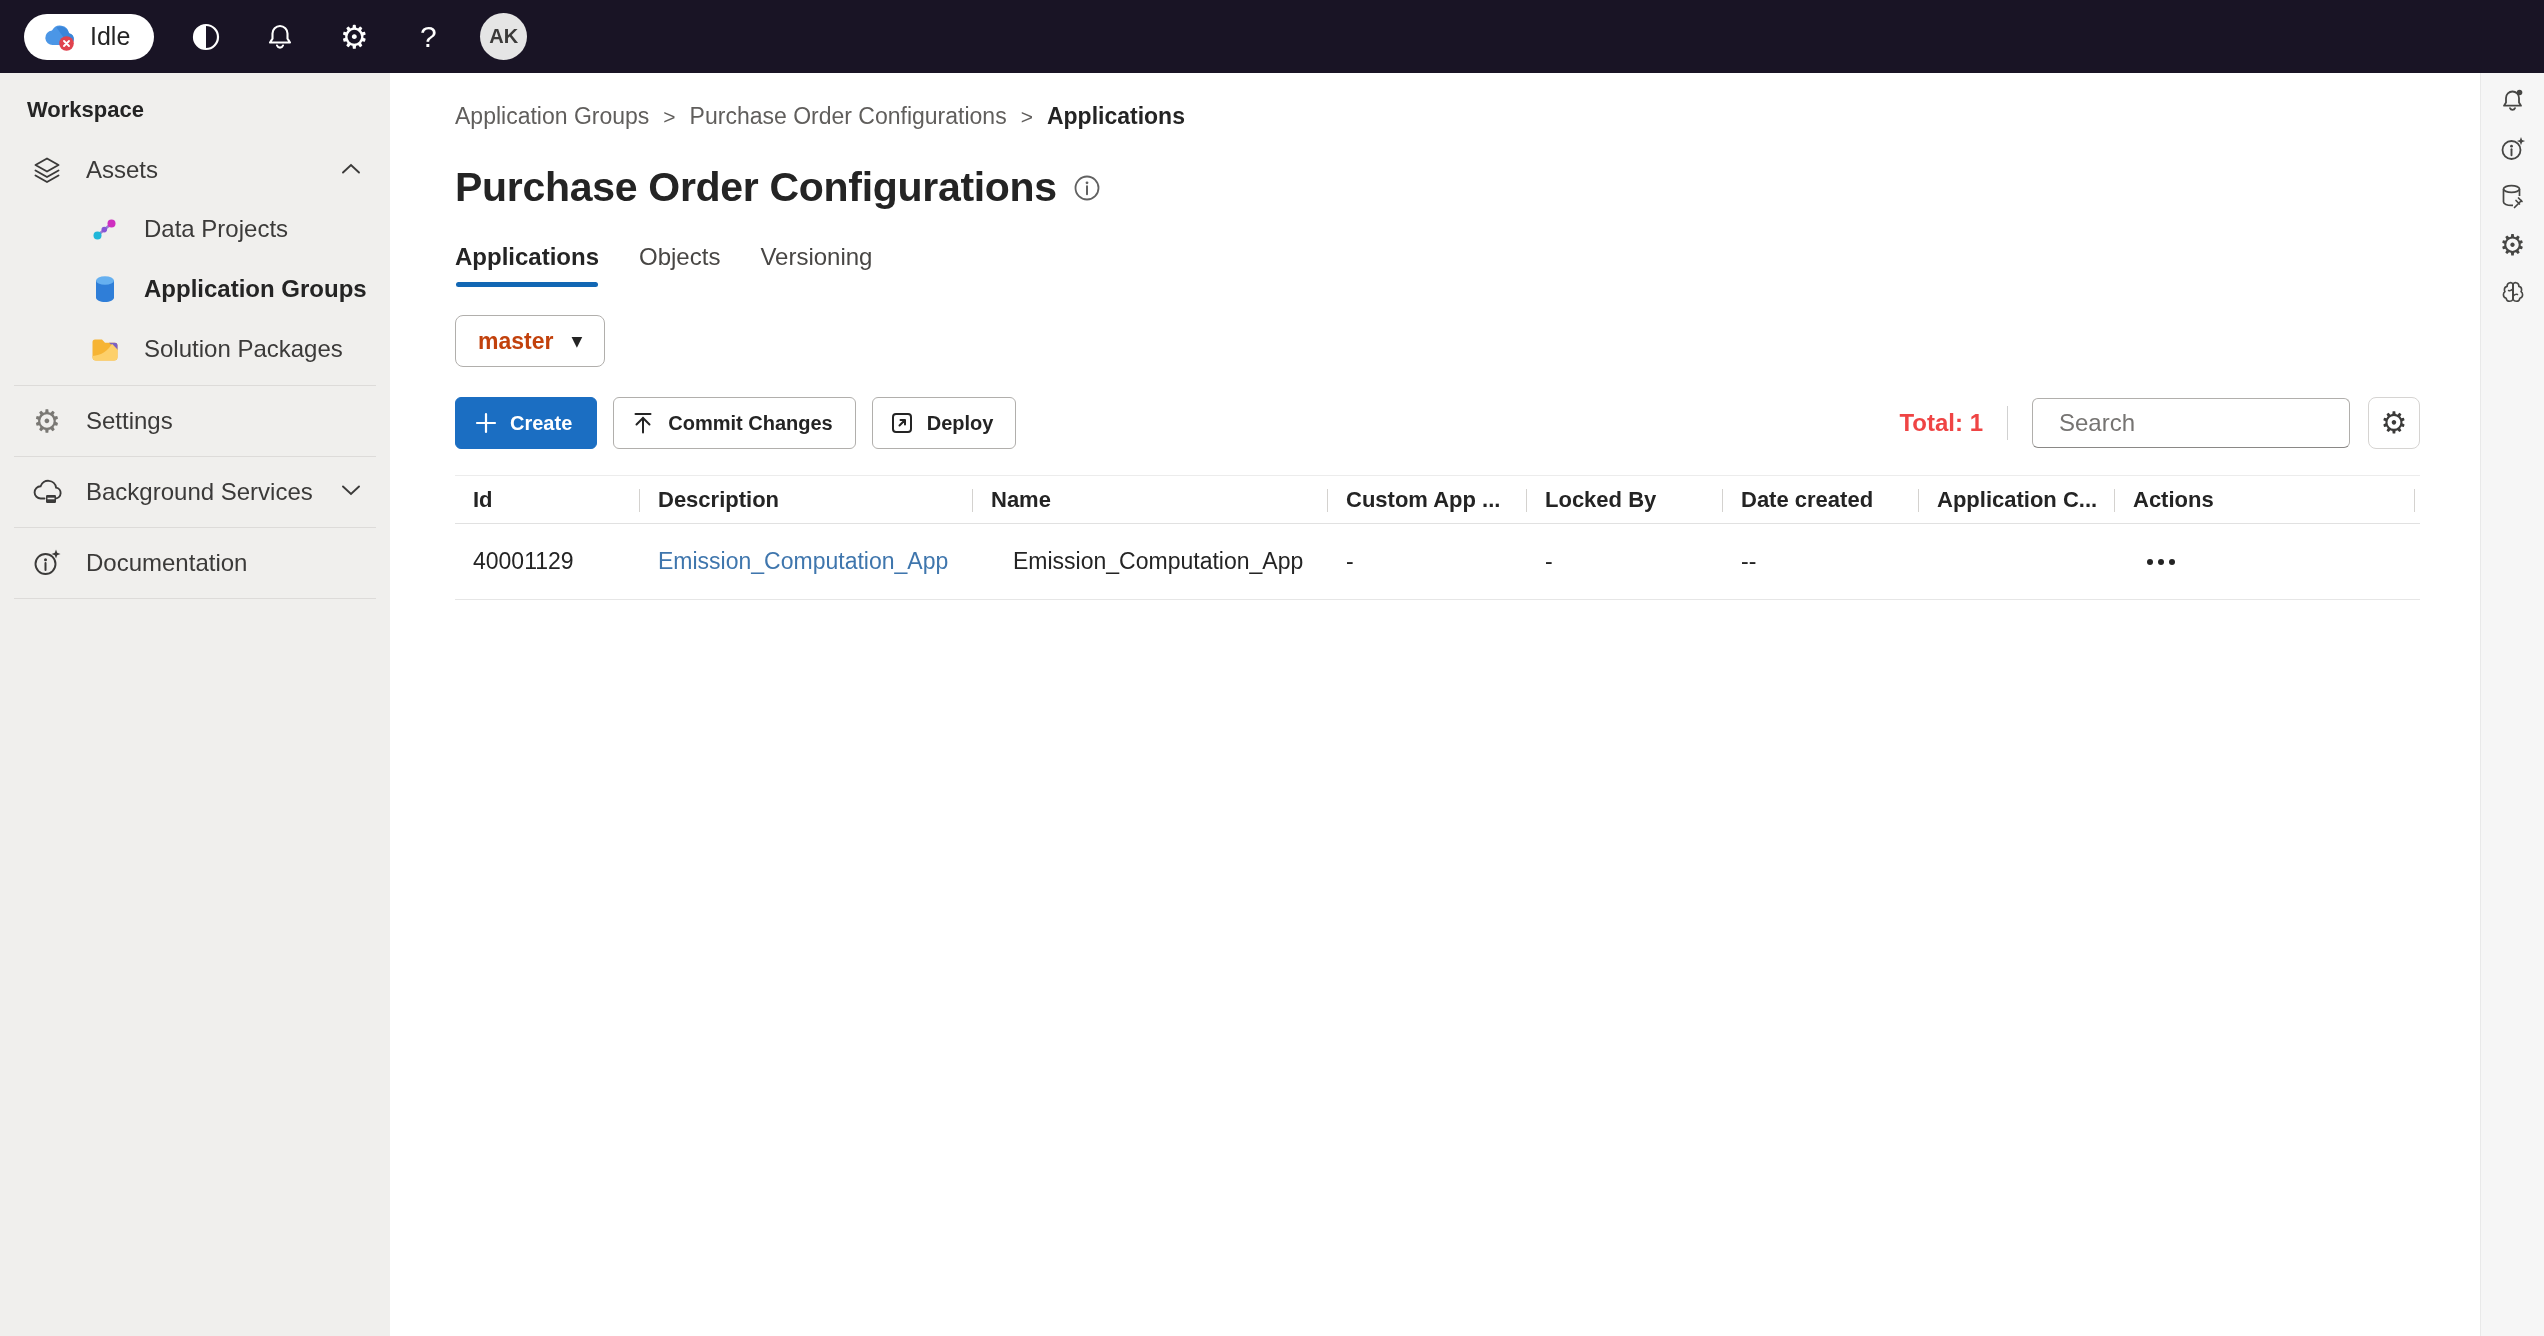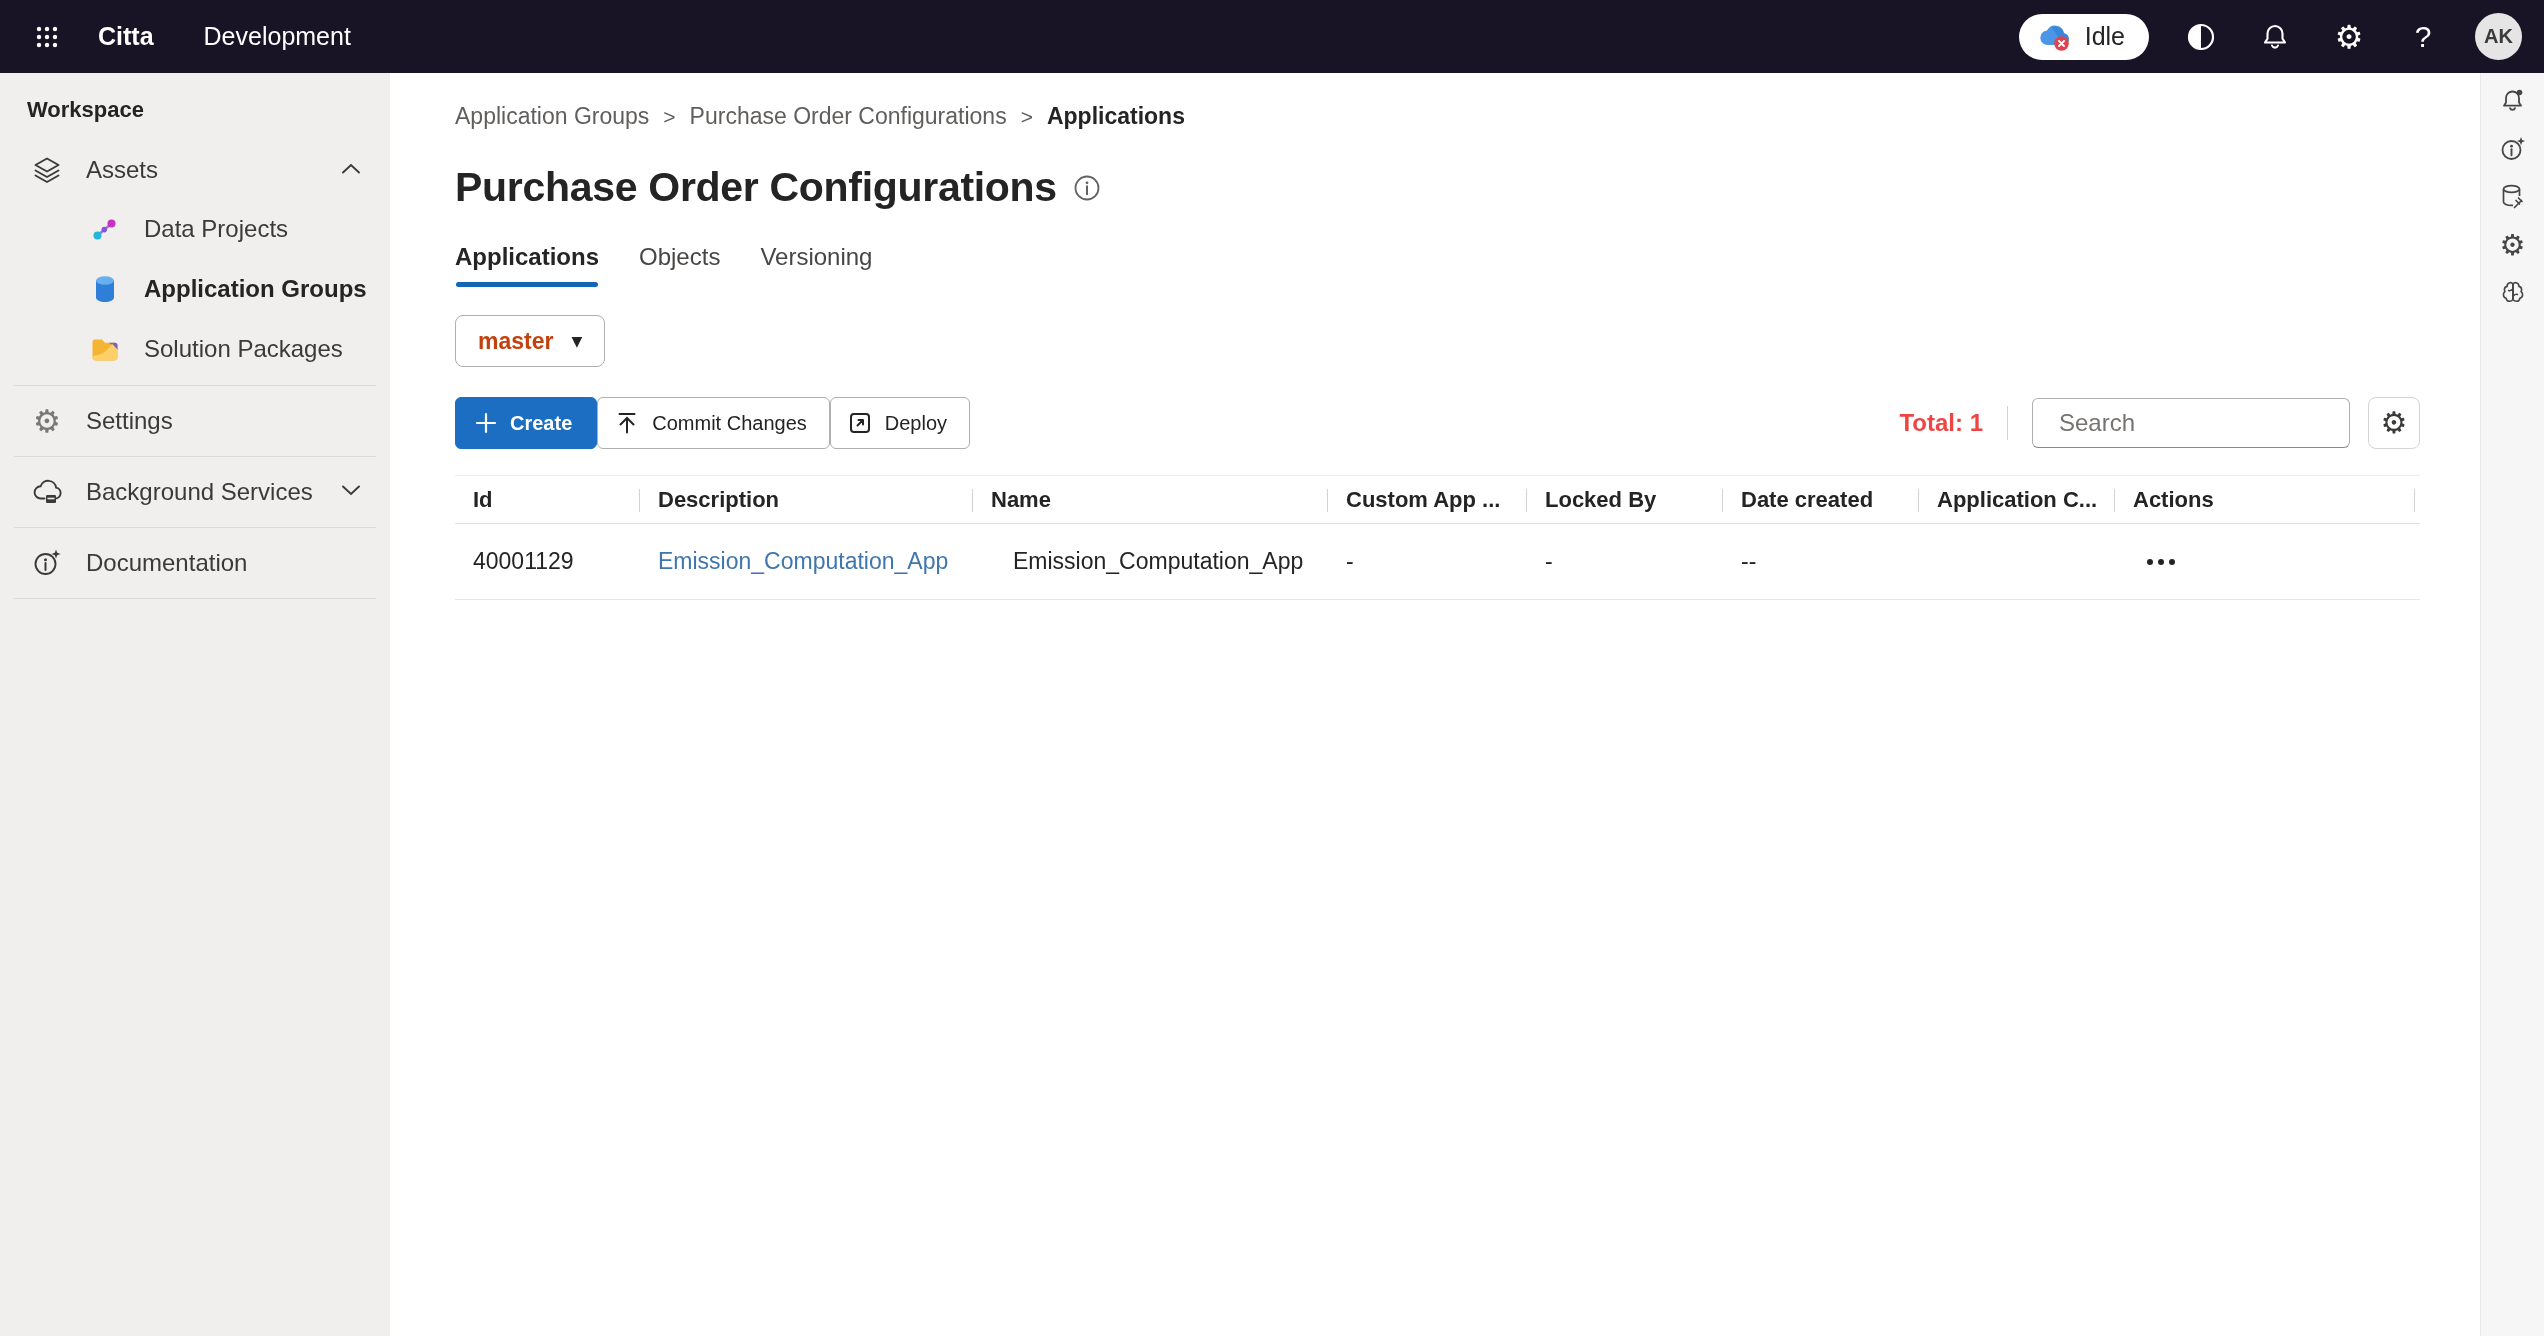--- a/index.html
+++ b/index.html
@@ -60,21 +60,21 @@
   .tab.active::after { content:""; position:absolute; left:1px; right:1px; bottom:0; height:5px; border-radius:3px; background:#1267b4; }
 
   .branch-btn { margin-top:28px; display:inline-flex; align-items:center; height:52px; padding:0 22px;
                 background:#ffffff; border:1px solid #b1afac; border-radius:8px; cursor:pointer; }
   .branch-btn .val { font-size:23px; font-weight:600; color:#c2410c; }
   .branch-btn .caret { font-size:14px; color:#242424; margin-left:18px; font-family:"DejaVu Sans",sans-serif; }
 
   .toolbar { display:flex; align-items:center; margin-top:30px; }
   .btn { display:inline-flex; align-items:center; gap:12px; height:52px; border-radius:6px; font-size:20px; cursor:pointer; }
   .btn-primary { background:#1b6ec2; border:1px solid #1b6ec2; color:#ffffff; font-weight:600; padding:0 24px 0 18px; }
-  .btn-outline { background:#ffffff; border:1px solid #b1afac; color:#242424; font-weight:400; padding:0 22px 0 16px; }
+  .btn-outline { background:#ffffff; border:1px solid #b1afac; color:#242424; font-weight:700; padding:0 22px 0 16px; margin-left:16px; }
   .spacer { flex:1; }
   .total { font-size:24px; font-weight:700; color:#ef4444; }
   .v-div { width:1px; height:34px; background:#d1d1d1; margin:0 24px; }
   .search-box { width:318px; height:50px; border:1px solid #b1afac; border-bottom-color:#8a8886; border-radius:6px;
                 display:flex; align-items:center; padding:0 14px; gap:12px; background:#fff; }
   .search-box input { border:none; outline:none; flex:1; font-size:24px; color:#242424; font-family:inherit; background:transparent; }
   .search-box input::placeholder { color:#767472; }
   .gear-btn { width:52px; height:52px; margin-left:18px; background:#fff; border:1px solid #d6d4d2; border-radius:8px;
               display:flex; align-items:center; justify-content:center; cursor:pointer; }
   .glyph-gear-table { color:#3b3a39; font-size:30px; line-height:1; font-family:"DejaVu Sans",sans-serif; }
@@ -91,39 +91,20 @@
   .c4{width:196px;} .c5{width:196px;} .c6{width:196px;} .c7{width:300px;}
   .more-btn { background:transparent; border:none; display:flex; gap:5px; align-items:center; margin-left:24px; cursor:pointer; padding:10px 8px; }
   .more-btn .dot { width:6px; height:6px; border-radius:50%; background:#242424; }
 </style>
 </head>
 <body>
 
 <div class="app">
 
   <header class="topbar">
-    <div class="tb-left">
-      <button class="waffle-btn">
-        <svg width="24" height="24" viewBox="0 0 24 24">
-          <g fill="#ffffff">
-            <circle cx="4" cy="4" r="2.2"></circle>
-              <circle cx="12" cy="4" r="2.2"></circle>
-              <circle cx="20" cy="4" r="2.2"></circle>
-            <circle cx="4" cy="12" r="2.2"></circle>
-              <circle cx="12" cy="12" r="2.2"></circle>
-              <circle cx="20" cy="12" r="2.2"></circle>
-            <circle cx="4" cy="20" r="2.2"></circle>
-              <circle cx="12" cy="20" r="2.2"></circle>
-              <circle cx="20" cy="20" r="2.2"></circle>
-          </g>
-        </svg>
-      </button>
-      <span class="brand">Citta</span>
-      <span class="env">Development</span>
-    </div>
     <div class="tb-right">
       <div class="idle-pill">
         <svg width="38" height="30" viewBox="0 0 38 30">
           <path d="M29 11.2A9 9 0 0 0 12 8.6 7.2 7.2 0 0 0 13 23h14a6 6 0 0 0 2-11.8z" fill="#4b96e6"></path>
           <path d="M29 11.2A9 9 0 0 0 16.5 5.4L29 23a6 6 0 0 0 0-11.8z" fill="#3a86da"></path>
           <circle cx="26.5" cy="21.5" r="7.3" fill="#e0434e"></circle>
           <path d="M24 19l5 5M29 19l-5 5" stroke="#ffffff" stroke-width="1.9" stroke-linecap="round"></path>
         </svg>
         <span class="lbl">Idle</span>
       </div>

